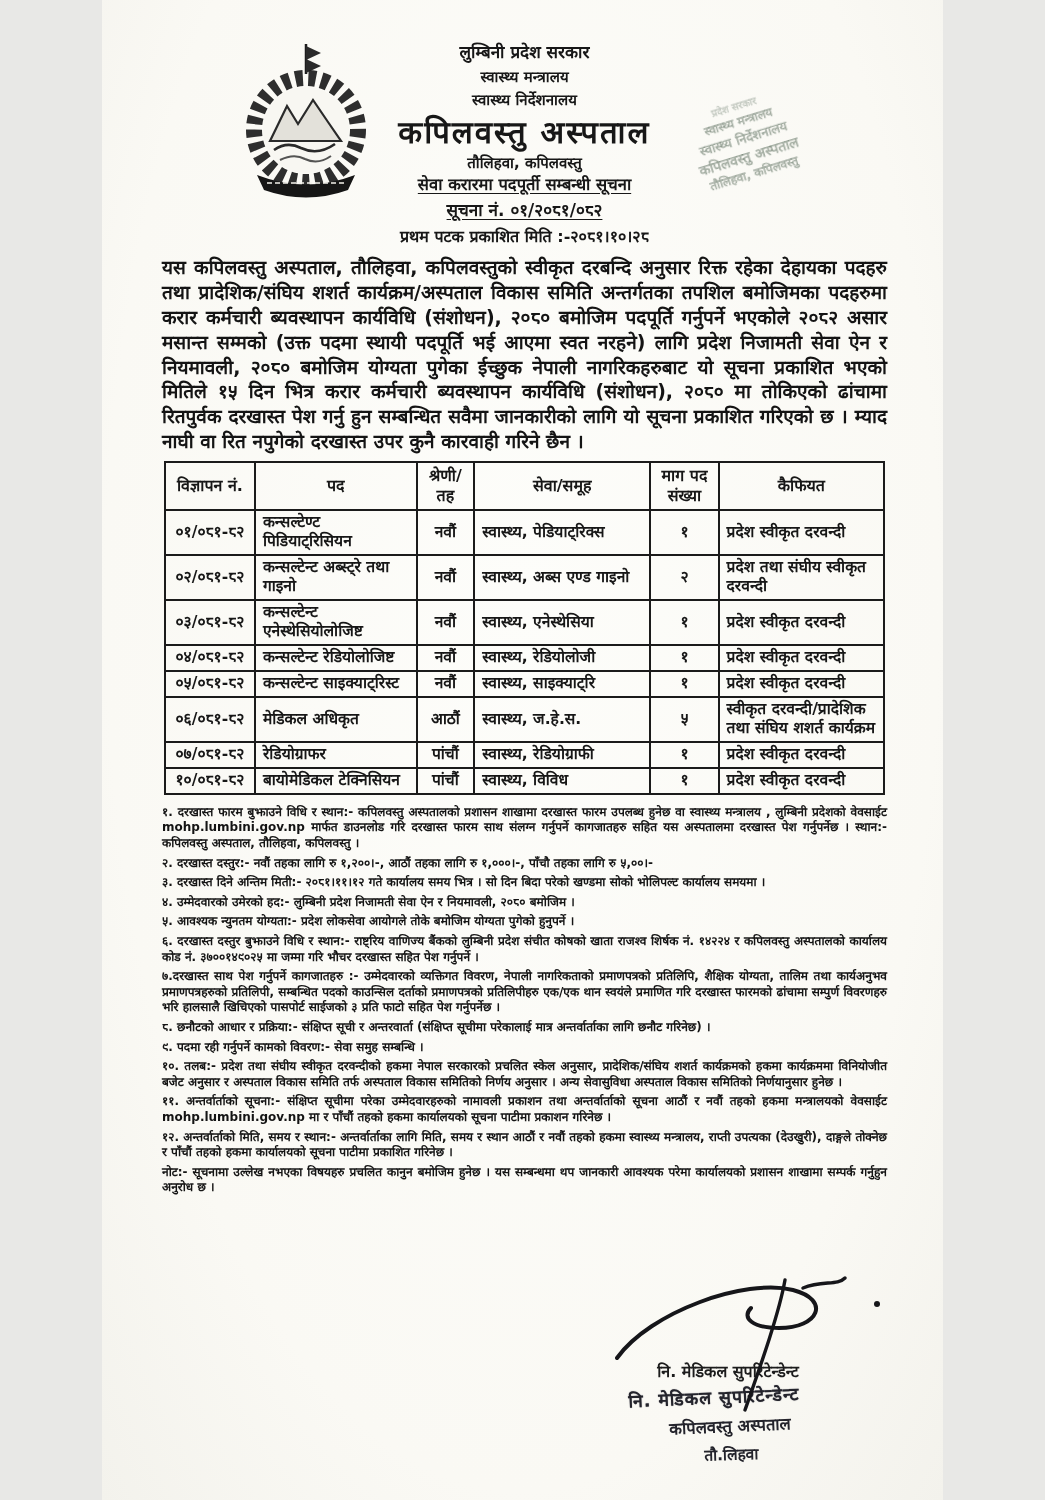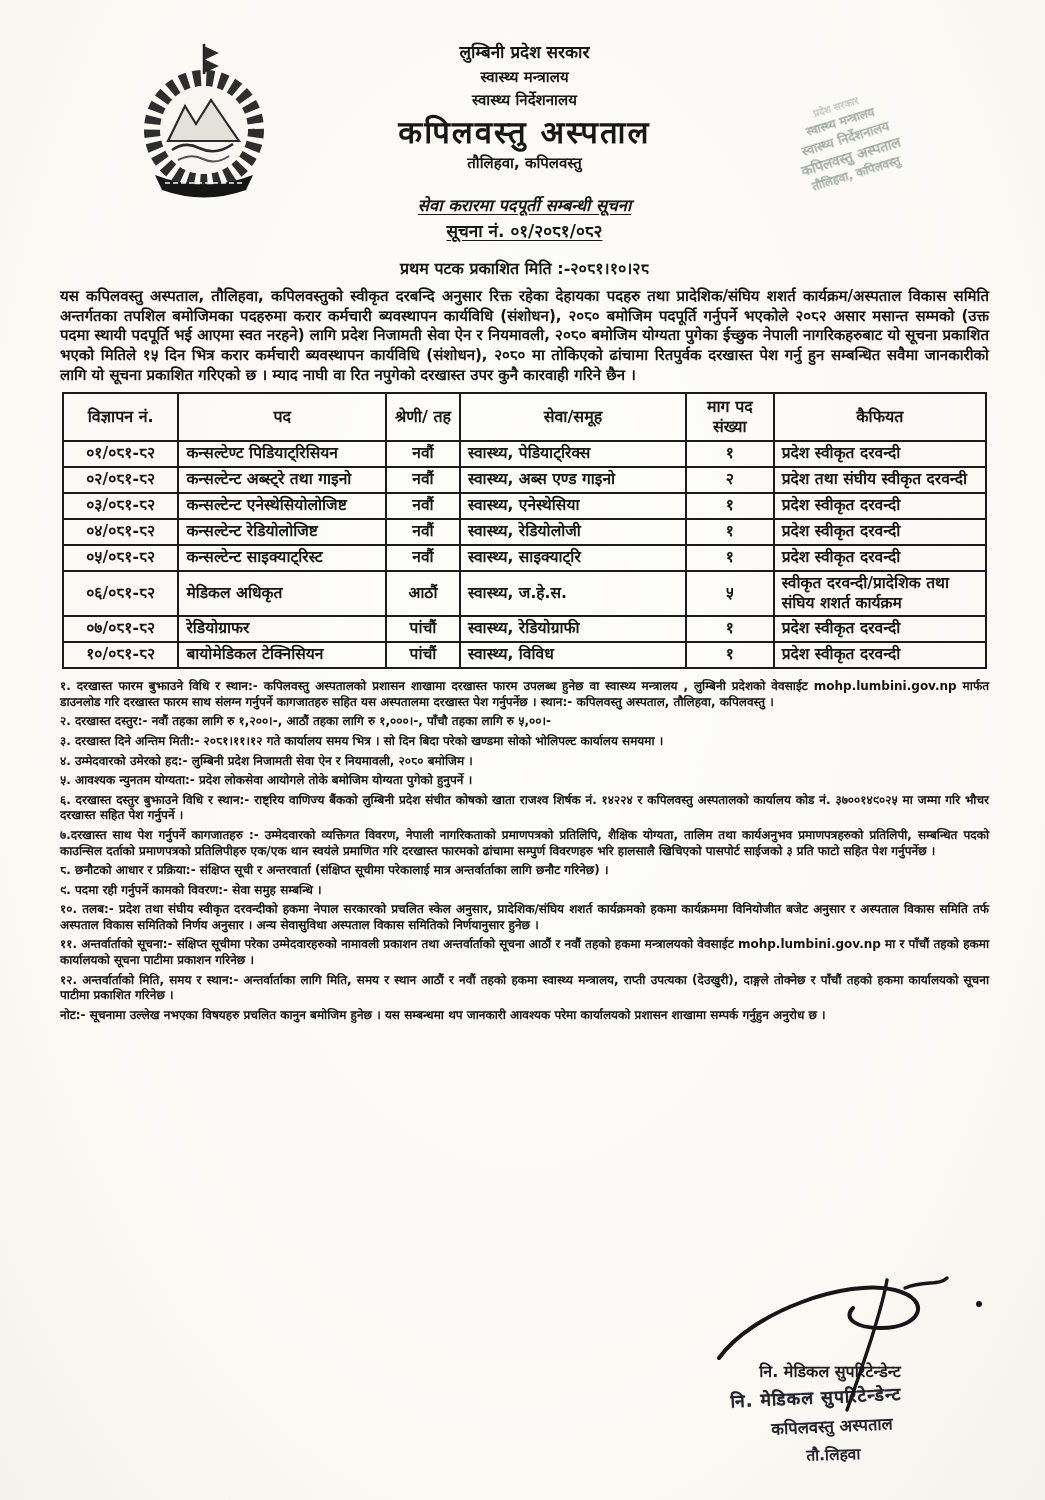--- a/index.html
+++ b/index.html
@@ -1,53 +1,53 @@
 <!DOCTYPE html>
 <html lang="ne"><head>
 <meta charset="utf-8">
 <style>
   * { margin:0; padding:0; box-sizing:border-box; }
   html,body { background:#e8e8e6; }
   .page {
-    width:1045px; height:1500px; margin:0 auto; position:relative;
+    width:841px; height:1500px; margin:0 auto; position:relative;
     background:#fbfaf6;
     background-image: radial-gradient(ellipse at 50% 40%, #fdfdfa 0%, #faf9f4 70%, #f3f2ec 100%);
     font-family:"DejaVu Sans", "Liberation Sans", sans-serif;
     color:#171717; overflow:hidden;
   }
   .content { position:relative; z-index:1; padding:40px 56px 0 60px; }
 
   
   .hdr { text-align:center; position:relative; min-height:178px; }
   .hdr-govt   { font-size:17px;  font-weight:700; }
   .hdr-min    { font-size:15px;  font-weight:700; margin-top:3px; }
   .hdr-dir    { font-size:15px;  font-weight:700; margin-top:3px; }
   .hdr-hosp   { font-size:31px;  font-weight:800; margin-top:1px; letter-spacing:2px; }
   .hdr-addr   { font-size:15px;  font-weight:700; margin-top:0px; }
-  .hdr-title  { font-size:16.5px;font-weight:800; margin-top:21px; text-decoration:underline; text-underline-offset:3px;font-style:italic; }
+  .hdr-title  { font-size:16.5px;font-weight:800; margin-top:0; text-decoration:underline; text-underline-offset:3px; }
   .hdr-no     { font-size:17px;  font-weight:800; margin-top:3px; text-decoration:underline; text-underline-offset:3px; }
-  .hdr-pub    { font-size:16px;  font-weight:800; margin-top:15px; }
+  .hdr-pub    { font-size:16px;  font-weight:800; margin-top:4px; }
 
   .emblem { position:absolute; left:78px; top:0; width:132px; height:162px; }
 
   .top-stamp {
     position:absolute; right:28px; top:58px; width:230px;
     transform:rotate(-17deg); text-align:center;
     color:rgba(92,112,95,0.55); pointer-events:none;
   }
   .top-stamp div { font-weight:700; filter:blur(0.4px); }
   .top-stamp .ts0 { font-size:10px; opacity:.65; }
   .top-stamp .ts1 { font-size:12px; }
   .top-stamp .ts2 { font-size:13px; }
   .top-stamp .ts3 { font-size:14px; }
   .top-stamp .ts4 { font-size:12px; }
 
   
   .intro {
-    margin-top:8px; font-size:15px; font-weight:600;
+    margin-top:8px; font-size:19px; font-weight:600;
     line-height:1.31; text-align:justify; color:#141414;
   }
 
   
   table.vac {
     border-collapse:collapse; margin:7px auto 10px auto;
     width:calc(100% - 4px); border:2.5px solid #1b1b1b;
   }
   .vac th, .vac td {
     border:2px solid #1b1b1b; padding:2px 7px;

